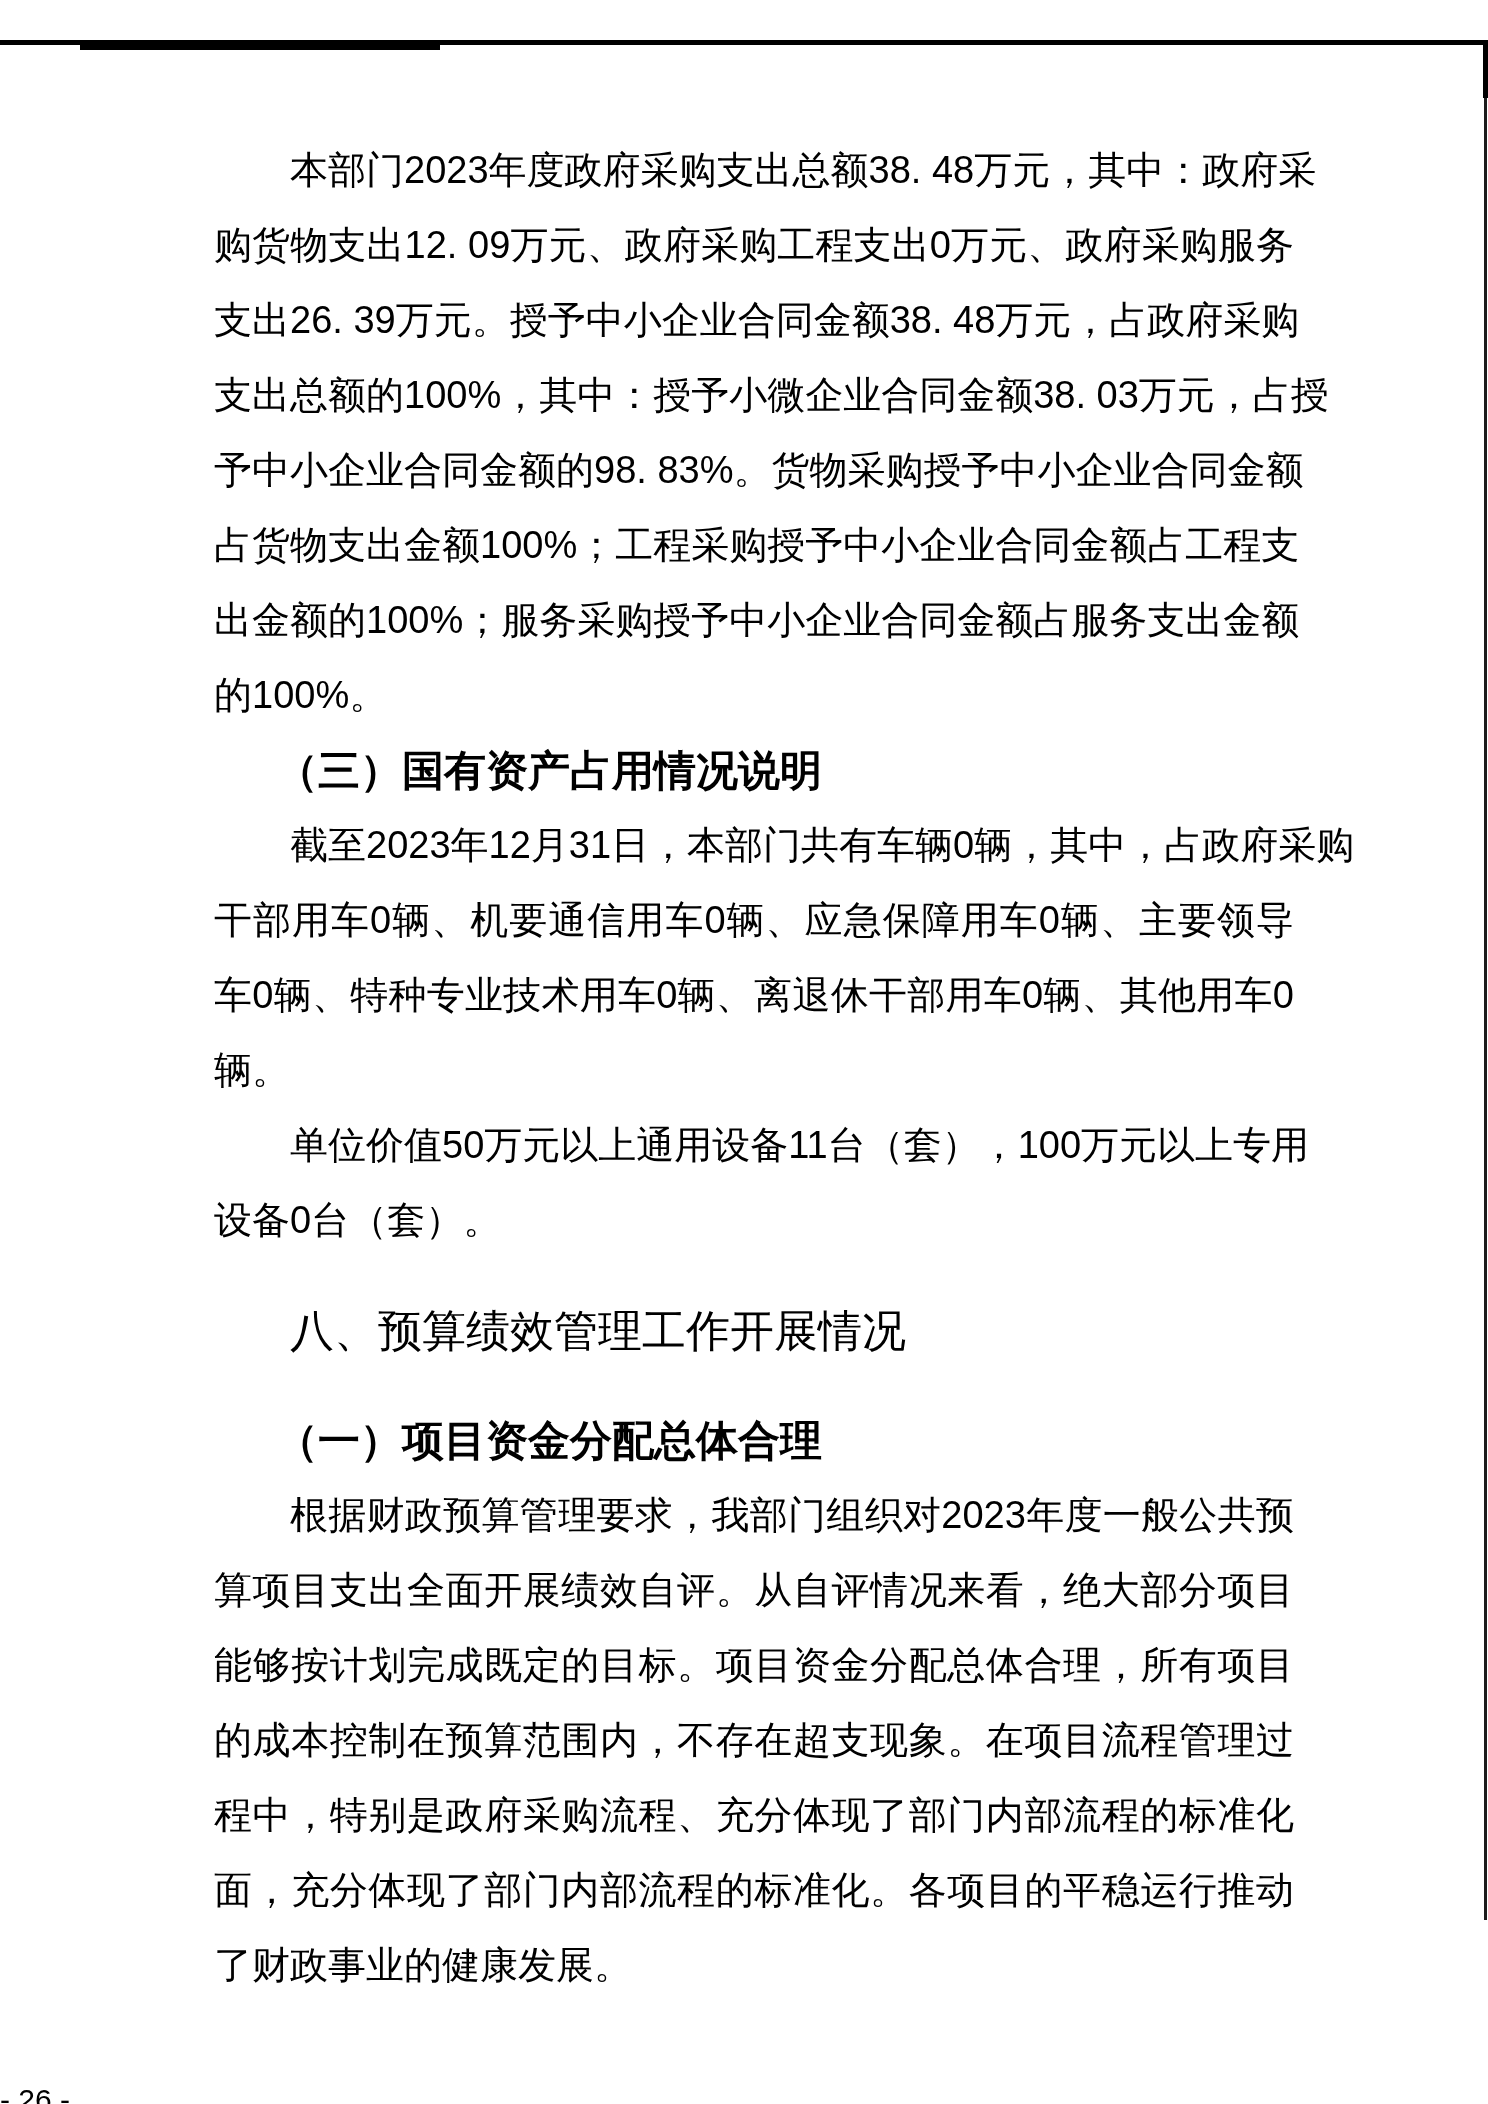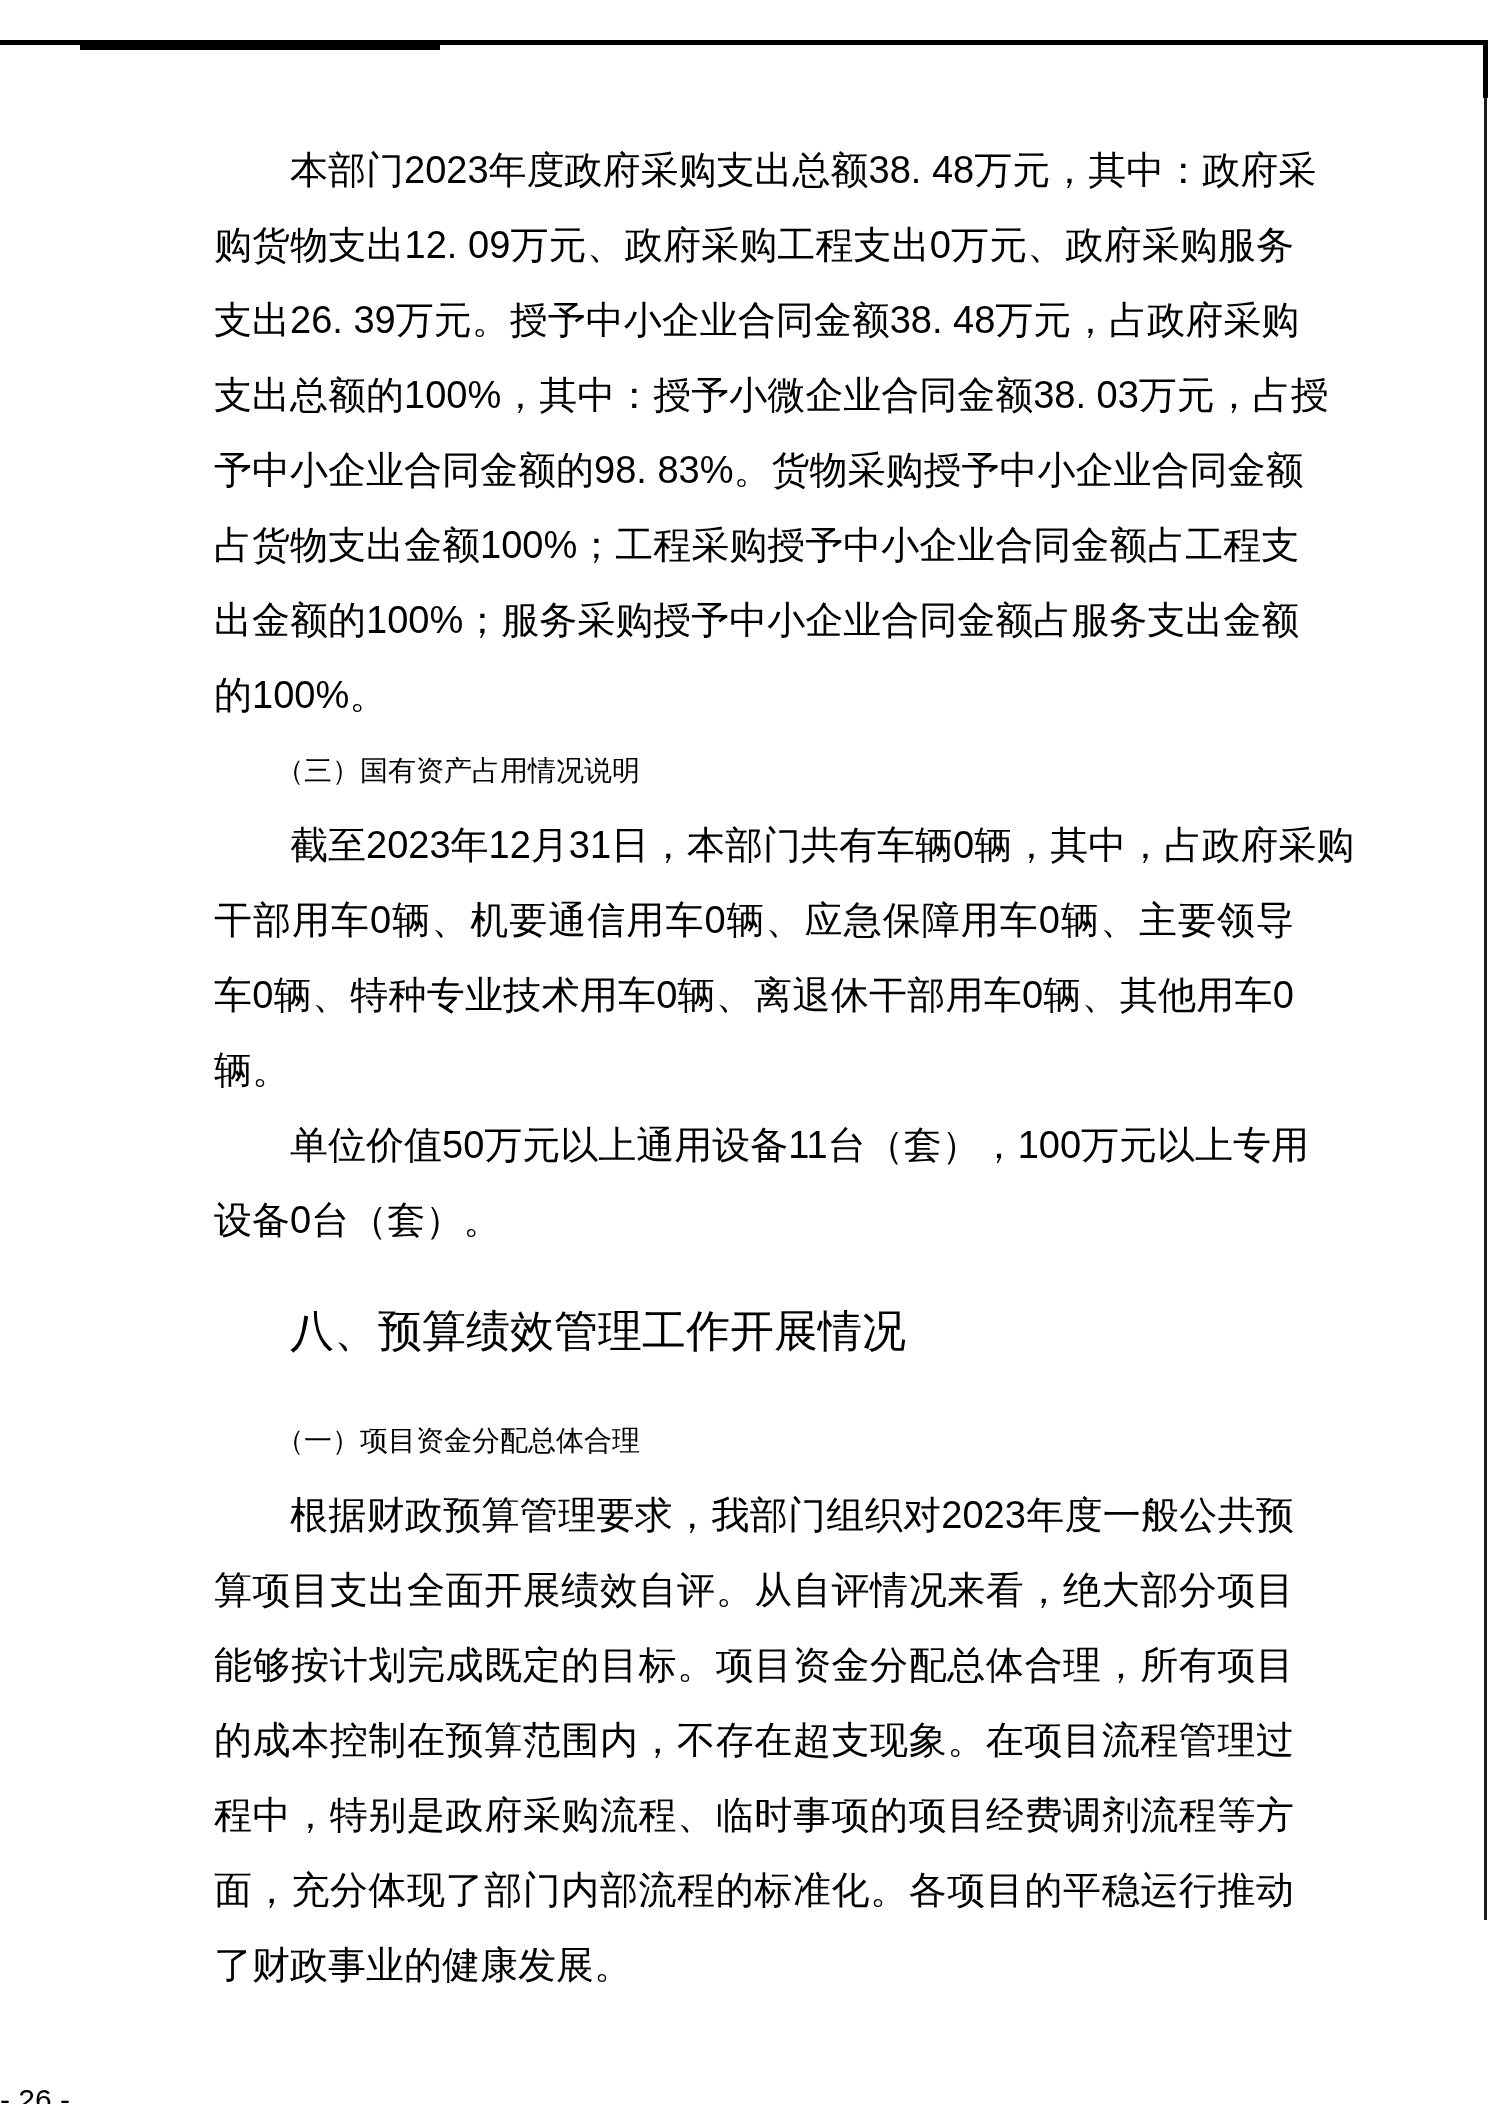--- a/index.html
+++ b/index.html
@@ -57,22 +57,22 @@
     white-space: nowrap;
     text-align: justify;
     text-align-last: justify;
     text-justify: inter-character;
   }
   .line.end {
     text-align-last: left;
   }
   .indent { text-indent: 76px; }
   .h-bold {
-    font-weight: 400;
-    font-size: 28px;
+    font-weight: 700;
+    font-size: 42px;
     height: 75px;
     line-height: 75px;
     text-indent: 62px;
     white-space: nowrap;
   }
   .h-major {
     font-weight: 400;
     font-size: 44px;
     height: 80px;
     line-height: 80px;
@@ -131,21 +131,21 @@
 
     <div class="h-major">八、预算绩效管理工作开展情况</div>
 
     <div class="h-bold">（一）项目资金分配总体合理</div>
 
     <div>
       <div class="line indent">根据财政预算管理要求，我部门组织对2023年度一般公共预</div>
       <div class="line">算项目支出全面开展绩效自评。从自评情况来看，绝大部分项目</div>
       <div class="line">能够按计划完成既定的目标。项目资金分配总体合理，所有项目</div>
       <div class="line">的成本控制在预算范围内，不存在超支现象。在项目流程管理过</div>
-      <div class="line">程中，特别是政府采购流程、临时事项的项目经费调剂流程等方</div>
+      <div class="line">程中，特别是政府采购流程、充分体现了部门内部流程的标准化</div>
       <div class="line">面，充分体现了部门内部流程的标准化。各项目的平稳运行推动</div>
       <div class="line end">了财政事业的健康发展。</div>
     </div>
 
   </div>
 
   <div class="footer">- 26 -</div>
 
 </div>
 

